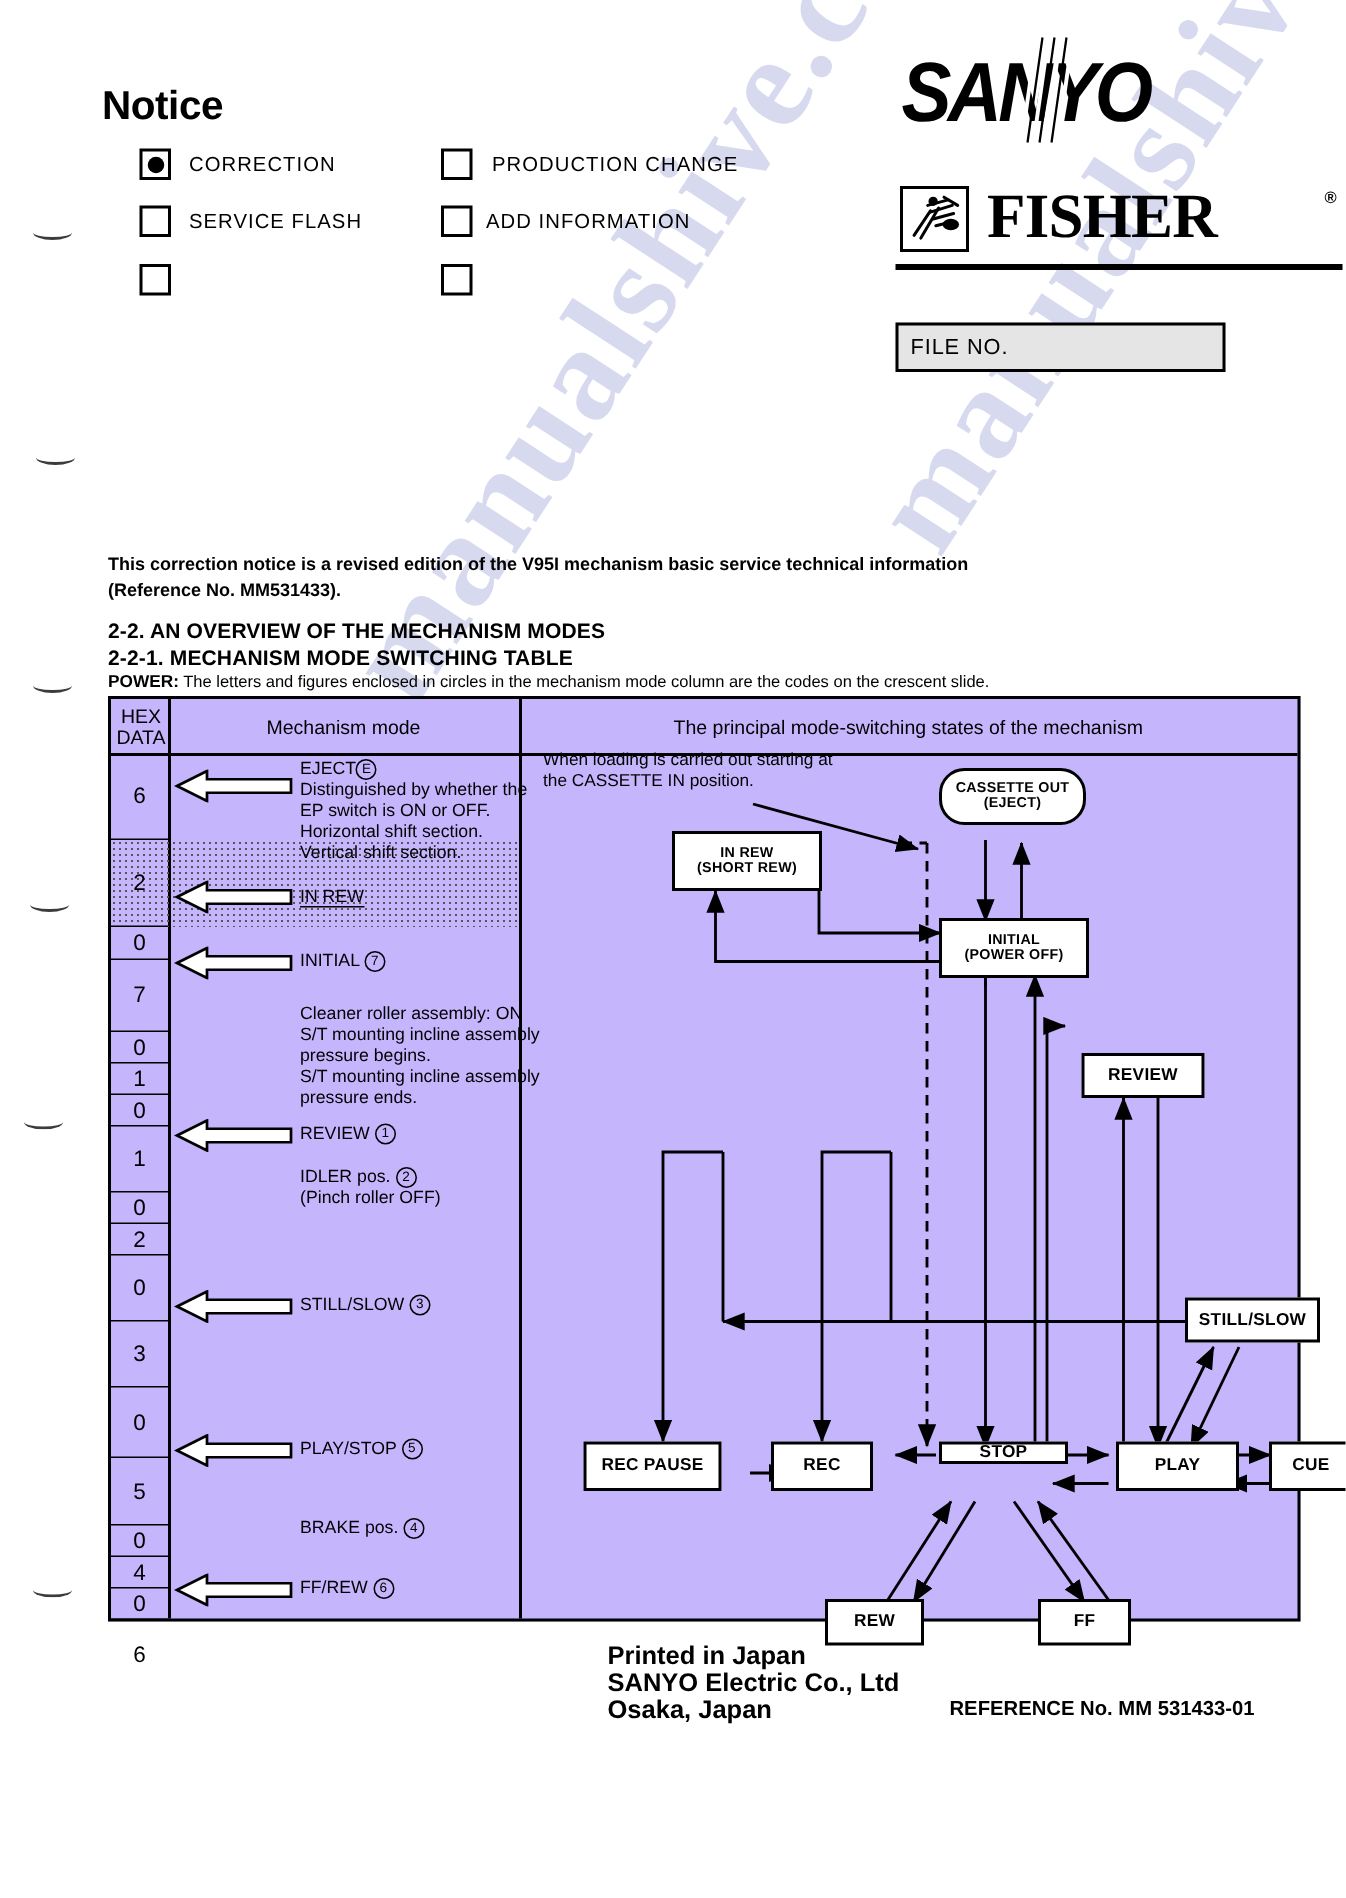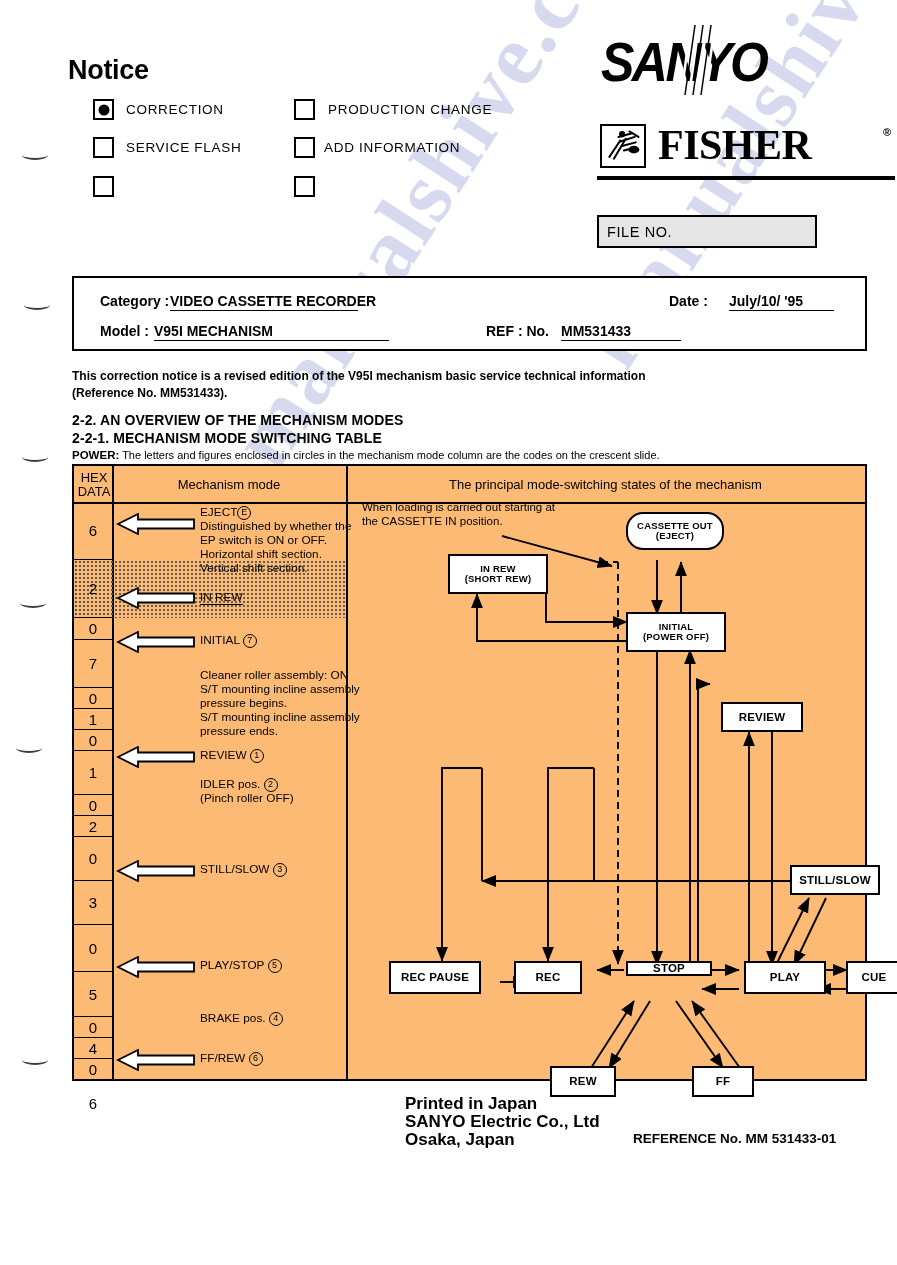--- a/index.html
+++ b/index.html
@@ -78,21 +78,21 @@
   .revnote{position:absolute;left:72px;top:368px;font-size:12px;font-weight:700;line-height:17px;}
 
   .h1{position:absolute;left:72px;top:412px;font-size:14px;font-weight:700;letter-spacing:.1px;}
   .h2{position:absolute;left:72px;top:430px;font-size:14px;font-weight:700;letter-spacing:.1px;}
   .note{position:absolute;left:72px;top:449px;font-size:11px;white-space:nowrap;}
   .note b{font-size:11.5px;}
 
   
   .tbl{
     position:absolute;left:72px;top:464px;width:795px;height:617px;
-    border:2.4px solid #000;box-sizing:border-box;background:#fdba74;
+    border:2.4px solid #000;box-sizing:border-box;background:#c4b5fd;
   }
   .vline{position:absolute;top:0;bottom:0;width:2px;background:#000;}
   .hline{position:absolute;height:2px;background:#000;}
   .hdr{position:absolute;font-size:13px;text-align:center;}
 
   .hexcell{
     position:absolute;left:0;width:38px;text-align:center;font-size:15px;
     border-bottom:1.6px solid #000;box-sizing:border-box;
     display:flex;align-items:center;justify-content:center;
   }
@@ -200,31 +200,20 @@
     <div class="fisher-text">FISHER</div>
     <div class="fisher-reg">®</div>
   </div>
   <div class="brand-rule"></div>
 
   <div class="fileno">
     <span>FILE NO.</span>
   </div>
 
 
-  <div class="catbox">
-    <div class="lbl" style="left:26px;top:15px;">Category :</div>
-    <div class="val" style="left:96px;top:15px;width:188px;">VIDEO CASSETTE RECORDER</div>
-    <div class="lbl" style="left:595px;top:15px;">Date :</div>
-    <div class="val" style="left:655px;top:15px;width:105px;">July/10/ '95</div>
-
-    <div class="lbl" style="left:26px;top:45px;">Model :</div>
-    <div class="val" style="left:80px;top:45px;width:235px;">V95I MECHANISM</div>
-    <div class="lbl" style="left:412px;top:45px;">REF : No.</div>
-    <div class="val" style="left:487px;top:45px;width:120px;">MM531433</div>
-  </div>
 
   <div class="revnote">
     <div>This correction notice is a revised edition of the V95I mechanism basic service technical information</div>
     <div>(Reference No. MM531433).</div>
   </div>
 
   <div class="h1">2-2. AN OVERVIEW OF THE MECHANISM MODES</div>
   <div class="h2">2-2-1. MECHANISM MODE SWITCHING TABLE</div>
   <div class="note">
     <b>POWER:</b>

